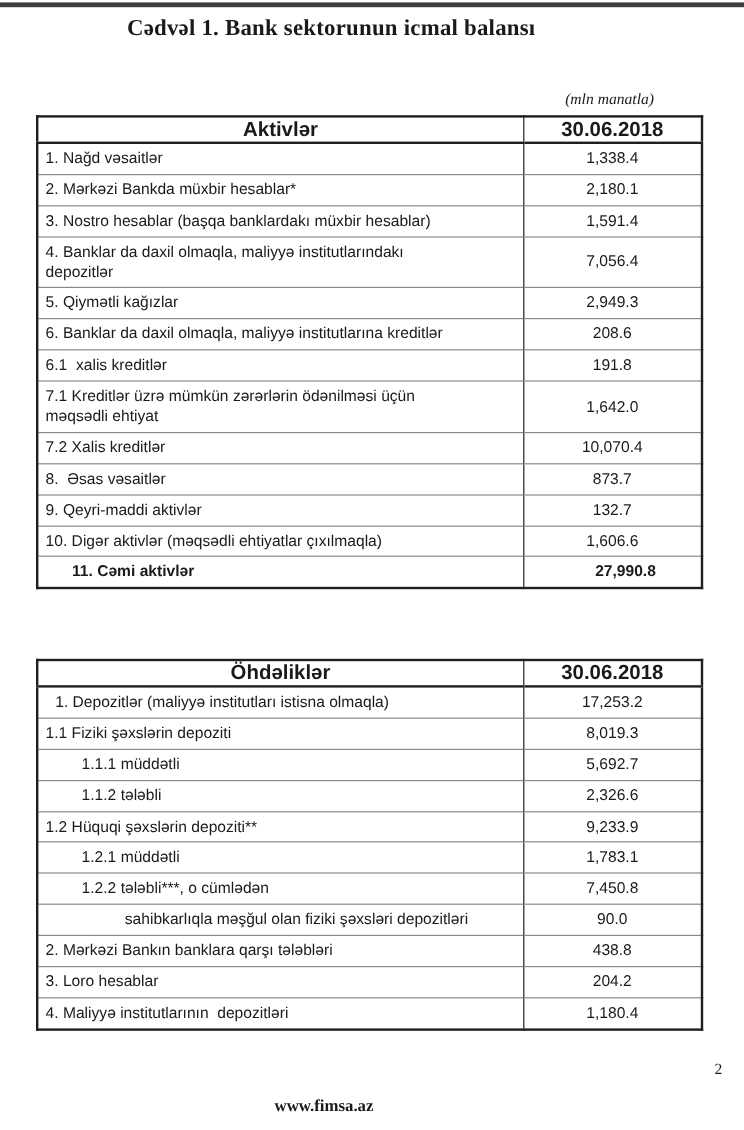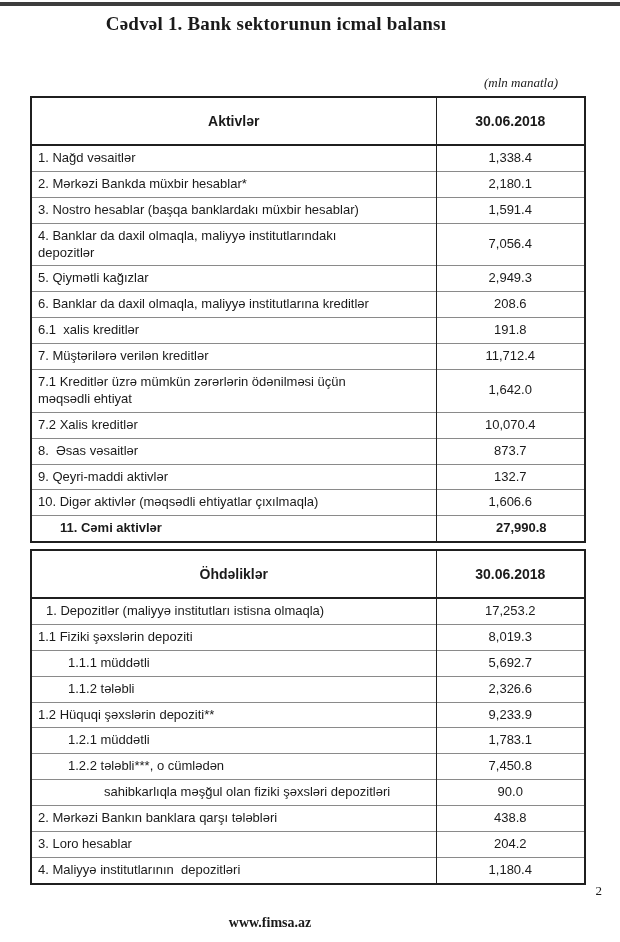--- a/index.html
+++ b/index.html
@@ -16,37 +16,37 @@
     background: #3d3d3d;
   }
   .title {
     position: absolute; top: 13px; left: 0; width: 552px;
     text-align: center;
     font-family: "Liberation Serif", serif;
     font-size: 19px; font-weight: bold;
     letter-spacing: 0.2px;
   }
   .unit-note {
-    position: absolute; top: 75px; left: 13px; width: 545px;
+    position: absolute; top: 75px; left: 0; width: 545px;
     text-align: right;
     font-family: "Liberation Serif", serif;
     font-style: italic; font-size: 13px; padding-left: 43px;
   }
   table.data-table {
     position: absolute; left: 30px; width: 554px;
     border-collapse: collapse; table-layout: fixed;
     border: 2.5px solid #1f1f1f;
   }
   .table-assets { top: 96px; }
   .table-liabilities { top: 549px; }
   col.c1 { width: 405px; }
   col.c2 { width: 149px; }
   .data-table th {
-    font-size: 14px; font-weight: bold; text-align: center;
-    padding: 15px 4px;
+    font-size: 17px; font-weight: bold; text-align: center;
+    padding: 0 4px;
     border-bottom: 2px solid #1f1f1f;
   }
   .data-table td {
     border-top: 1px solid #8a8a8a;
     font-size: 13px; line-height: 1.3;
     padding: 4px 6px;
     vertical-align: middle;
   }
   .data-table th:first-child,
   .data-table td:first-child { border-right: 1.5px solid #1f1f1f; }
@@ -113,24 +113,20 @@
       </tr>
       <tr>
         <td class="label-cell ind-0">6. Banklar da daxil olmaqla, maliyyə institutlarına kreditlər</td>
         <td class="value-cell">208.6</td>
       </tr>
       <tr>
         <td class="label-cell ind-0">6.1  xalis kreditlər</td>
         <td class="value-cell">191.8</td>
       </tr>
       <tr>
-        <td class="label-cell ind-0">7. Müştərilərə verilən kreditlər</td>
-        <td class="value-cell">11,712.4</td>
-      </tr>
-      <tr>
         <td class="label-cell ind-0">7.1 Kreditlər üzrə mümkün zərərlərin ödənilməsi üçün
 məqsədli ehtiyat</td>
         <td class="value-cell">1,642.0</td>
       </tr>
       <tr>
         <td class="label-cell ind-0">7.2 Xalis kreditlər</td>
         <td class="value-cell">10,070.4</td>
       </tr>
       <tr>
         <td class="label-cell ind-0">8.  Əsas vəsaitlər</td>

